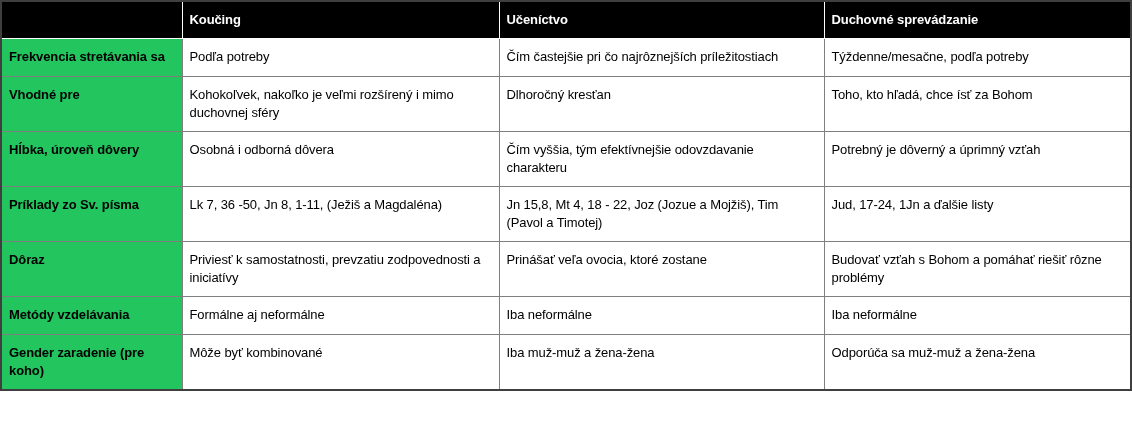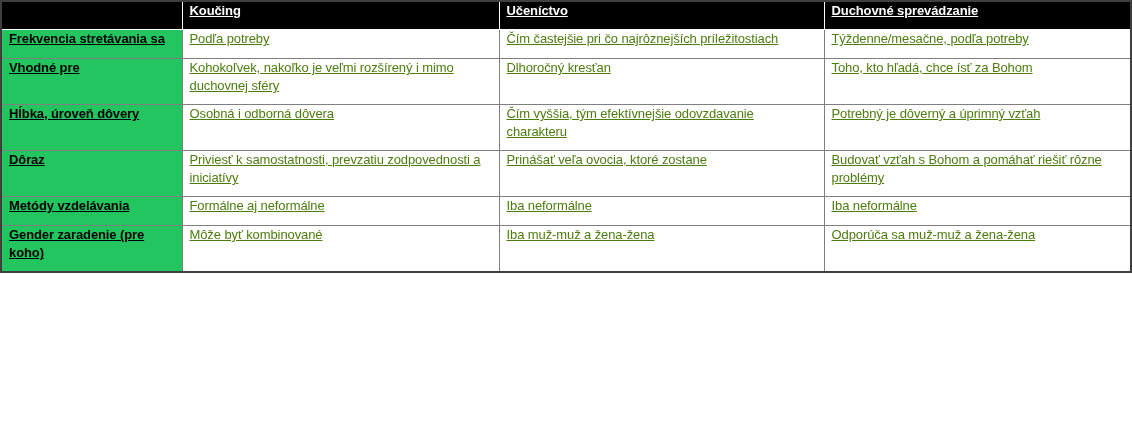--- a/index.html
+++ b/index.html
@@ -20,37 +20,36 @@
     width: 1130px;
     border: 2px solid #3f3f3f;
   }
   .compare-table th,
   .compare-table td {
     font-size: 13px;
     line-height: 18px;
     letter-spacing: -0.1px;
     text-align: left;
     vertical-align: top;
-    padding: 0 8px 9px 7px;
+    padding: 9px 8px 9px 7px;
     overflow: hidden;
     word-wrap: break-word;
-    text-decoration: underline;
   }
   
   .compare-table thead th {
     background: #000000;
     color: #ffffff;
     font-weight: bold;
     border: 1px solid #ffffff;
     height: 18px;
   }
   
   .compare-table tbody td {
     border: 1px solid #7f7f7f;
-    color: #4d7c0f;
+    color: #000000;
     background: #ffffff;
     height: 19px; 
   }
   
   .compare-table tbody td.row-label {
     background: #22c55e;
     font-weight: bold;
     color: #000000;
   }
 </style>
@@ -86,20 +85,26 @@
         <td>Dlhoročný kresťan</td>
         <td>Toho, kto hľadá, chce ísť za Bohom</td>
       </tr>
       <tr>
         <td class="row-label">Hĺbka, úroveň dôvery</td>
         <td>Osobná i odborná dôvera</td>
         <td>Čím vyššia, tým efektívnejšie odovzdavanie charakteru</td>
         <td>Potrebný je dôverný a úprimný vzťah</td>
       </tr>
       <tr>
+        <td class="row-label">Príklady zo Sv. písma</td>
+        <td>Lk 7, 36 -50, Jn 8, 1-11, (Ježiš a Magdaléna)</td>
+        <td>Jn 15,8, Mt 4, 18 - 22, Joz (Jozue a Mojžiš), Tim (Pavol a Timotej)</td>
+        <td>Jud, 17-24, 1Jn a ďalšie listy</td>
+      </tr>
+      <tr>
         <td class="row-label">Dôraz</td>
         <td>Priviesť k samostatnosti, prevzatiu zodpovednosti a iniciatívy</td>
         <td>Prinášať veľa ovocia, ktoré zostane</td>
         <td>Budovať vzťah s Bohom a pomáhať riešiť rôzne problémy</td>
       </tr>
       <tr>
         <td class="row-label">Metódy vzdelávania</td>
         <td>Formálne aj neformálne</td>
         <td>Iba neformálne</td>
         <td>Iba neformálne</td>

